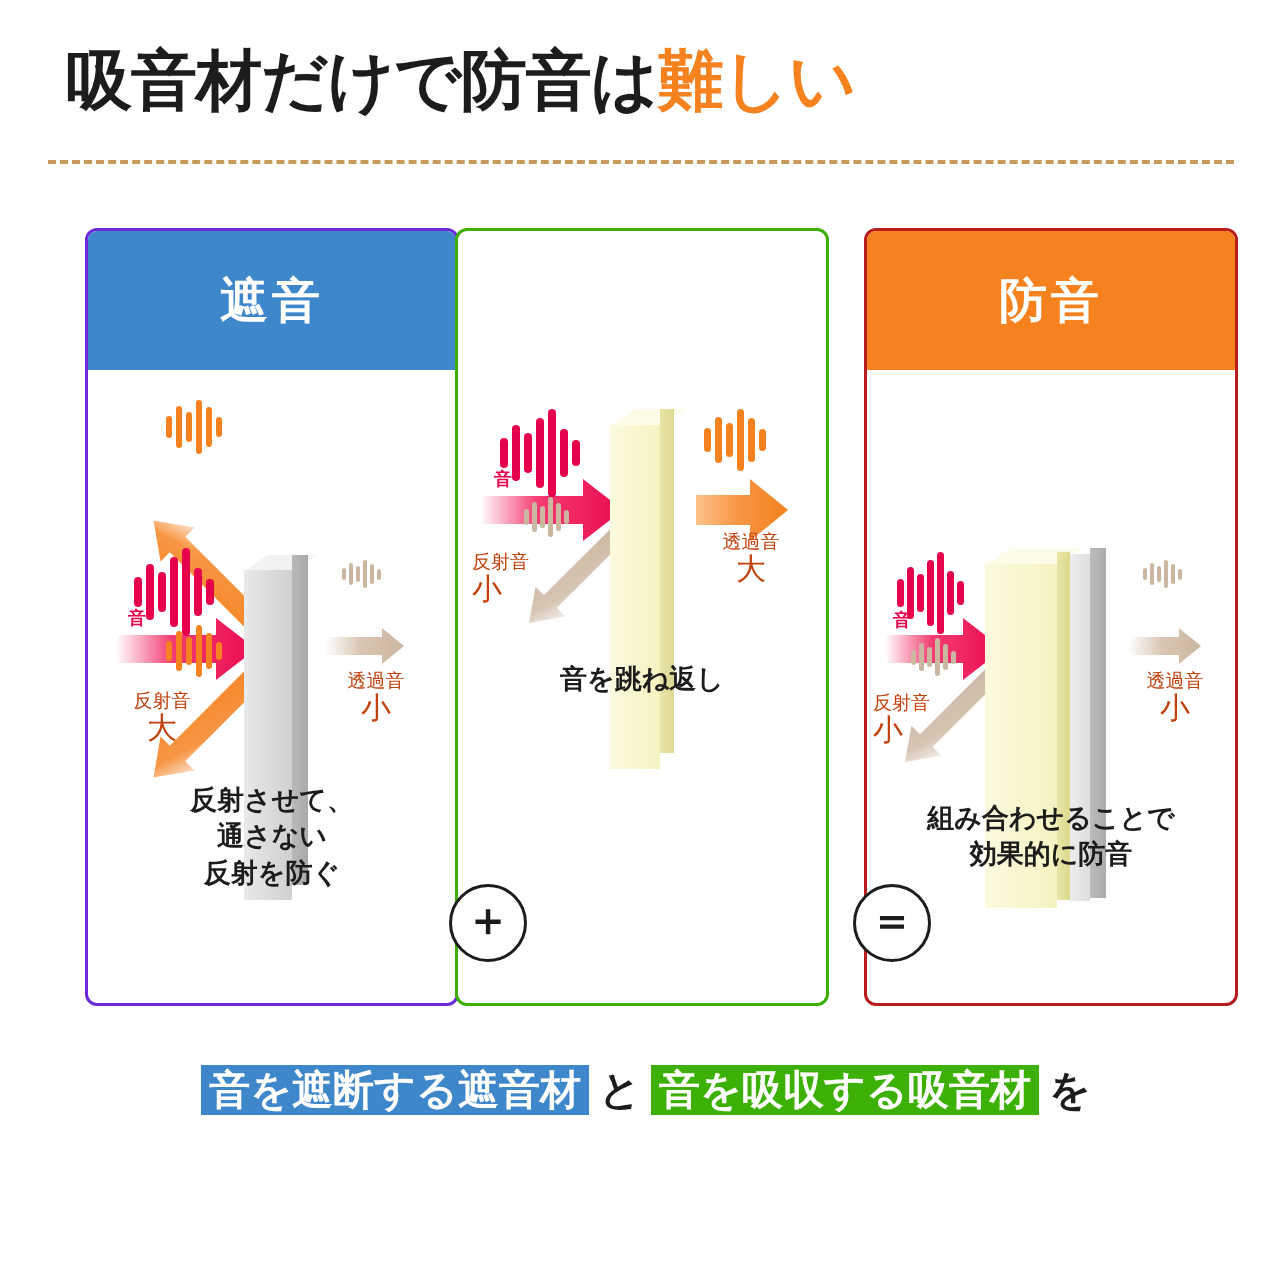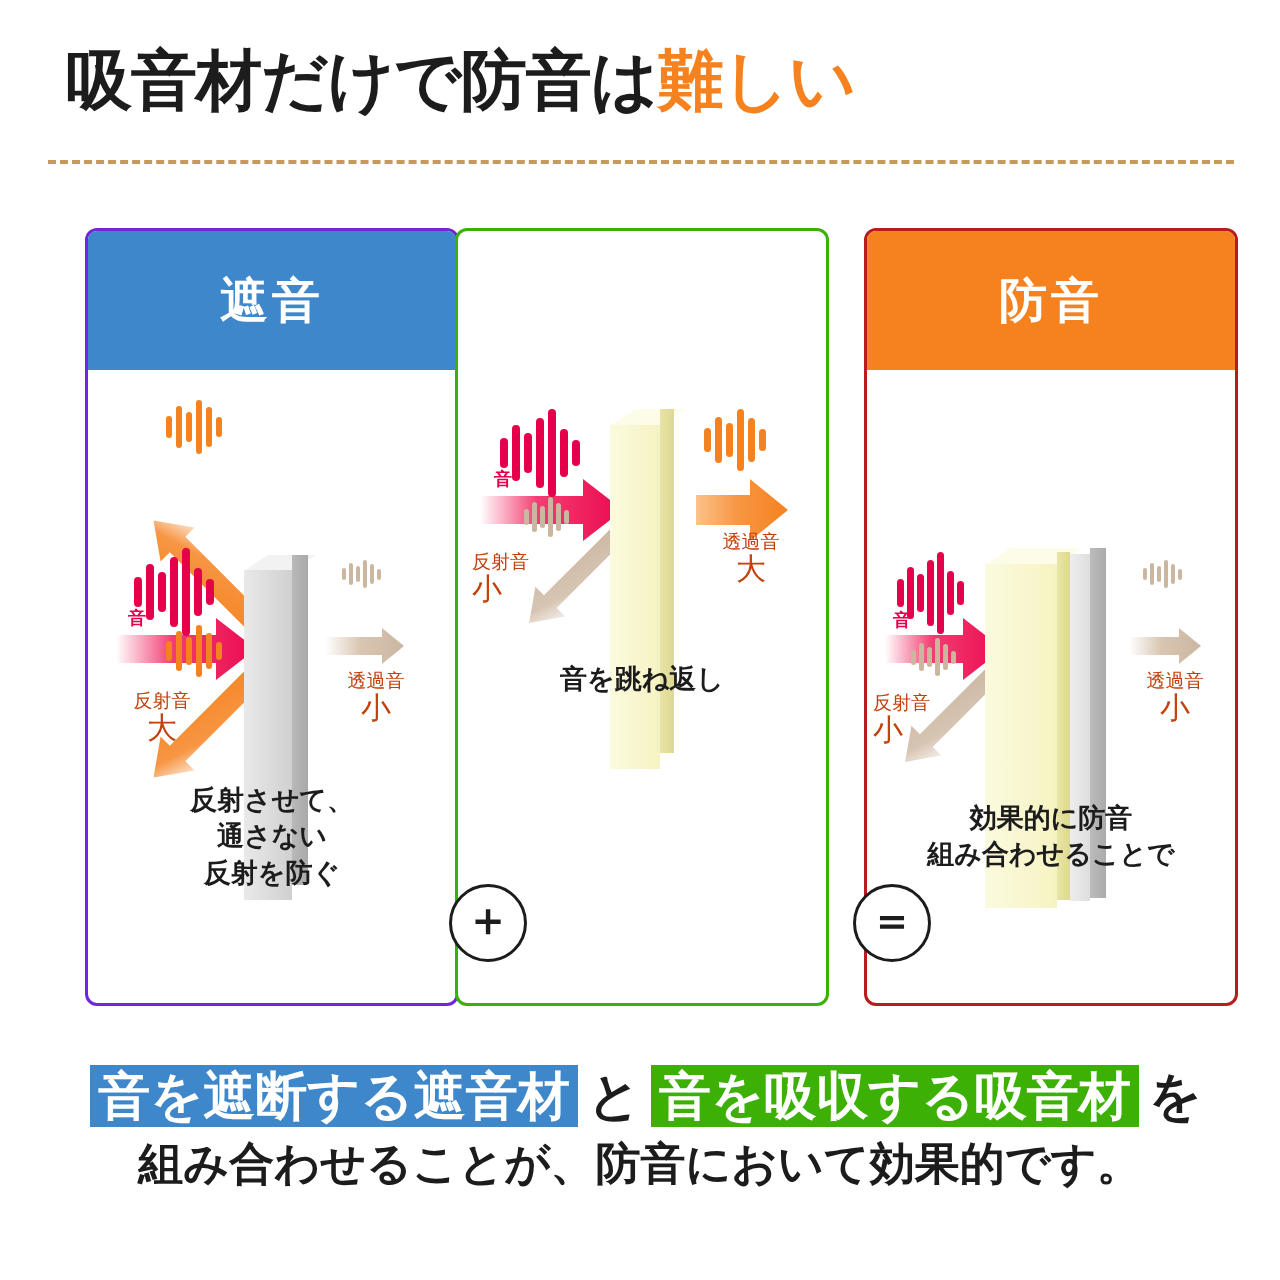--- a/index.html
+++ b/index.html
@@ -244,21 +244,21 @@
 
   
   .footer {
     position: absolute;
     left: 0;
     top: 1066px;
     width: 1280px;
     text-align: center;
   }
   .f-line1 {
-    font-size: 52px;
+    font-size: 41px;
     font-weight: bold;
     line-height: 1.18;
     white-space: nowrap;
     margin-left: 12px;
   }
   .f-line2 {
     font-size: 45px;
     font-weight: bold;
     line-height: 1.18;
     margin-top: 10px;
@@ -549,30 +549,29 @@
           <span class="sm">透過音</span>
           <span class="big">小</span>
         </div>
         <div class="lbl" style="left:6px; top:322px; width:100px; text-align:left;">
           <span class="sm">反射音</span>
           <span class="big">小</span>
         </div>
       </div>
 
       <div class="caption">
+        <div>組み合わせることで</div>
         <div>効果的に防音</div>
-        <div>組み合わせることで</div>
       </div>
     </div>
   </div>
 
   <div class="op op-plus">
     <span>＋</span>
   </div>
   <div class="op op-equal">
     <span>＝</span>
   </div>
 </div>
 
 <div class="footer">
   <div class="f-line1"><span class="hl-blue">音を遮断する遮音材</span><span class="f-plain" style="padding:0 10px;">と</span><span class="hl-green">音を吸収する吸音材</span><span class="f-plain" style="padding-left:10px;">を</span></div>
-  <div class="f-line2 f-plain">組み合わせることが、防音において効果的です。</div>
 </div>
 
 </body></html>

